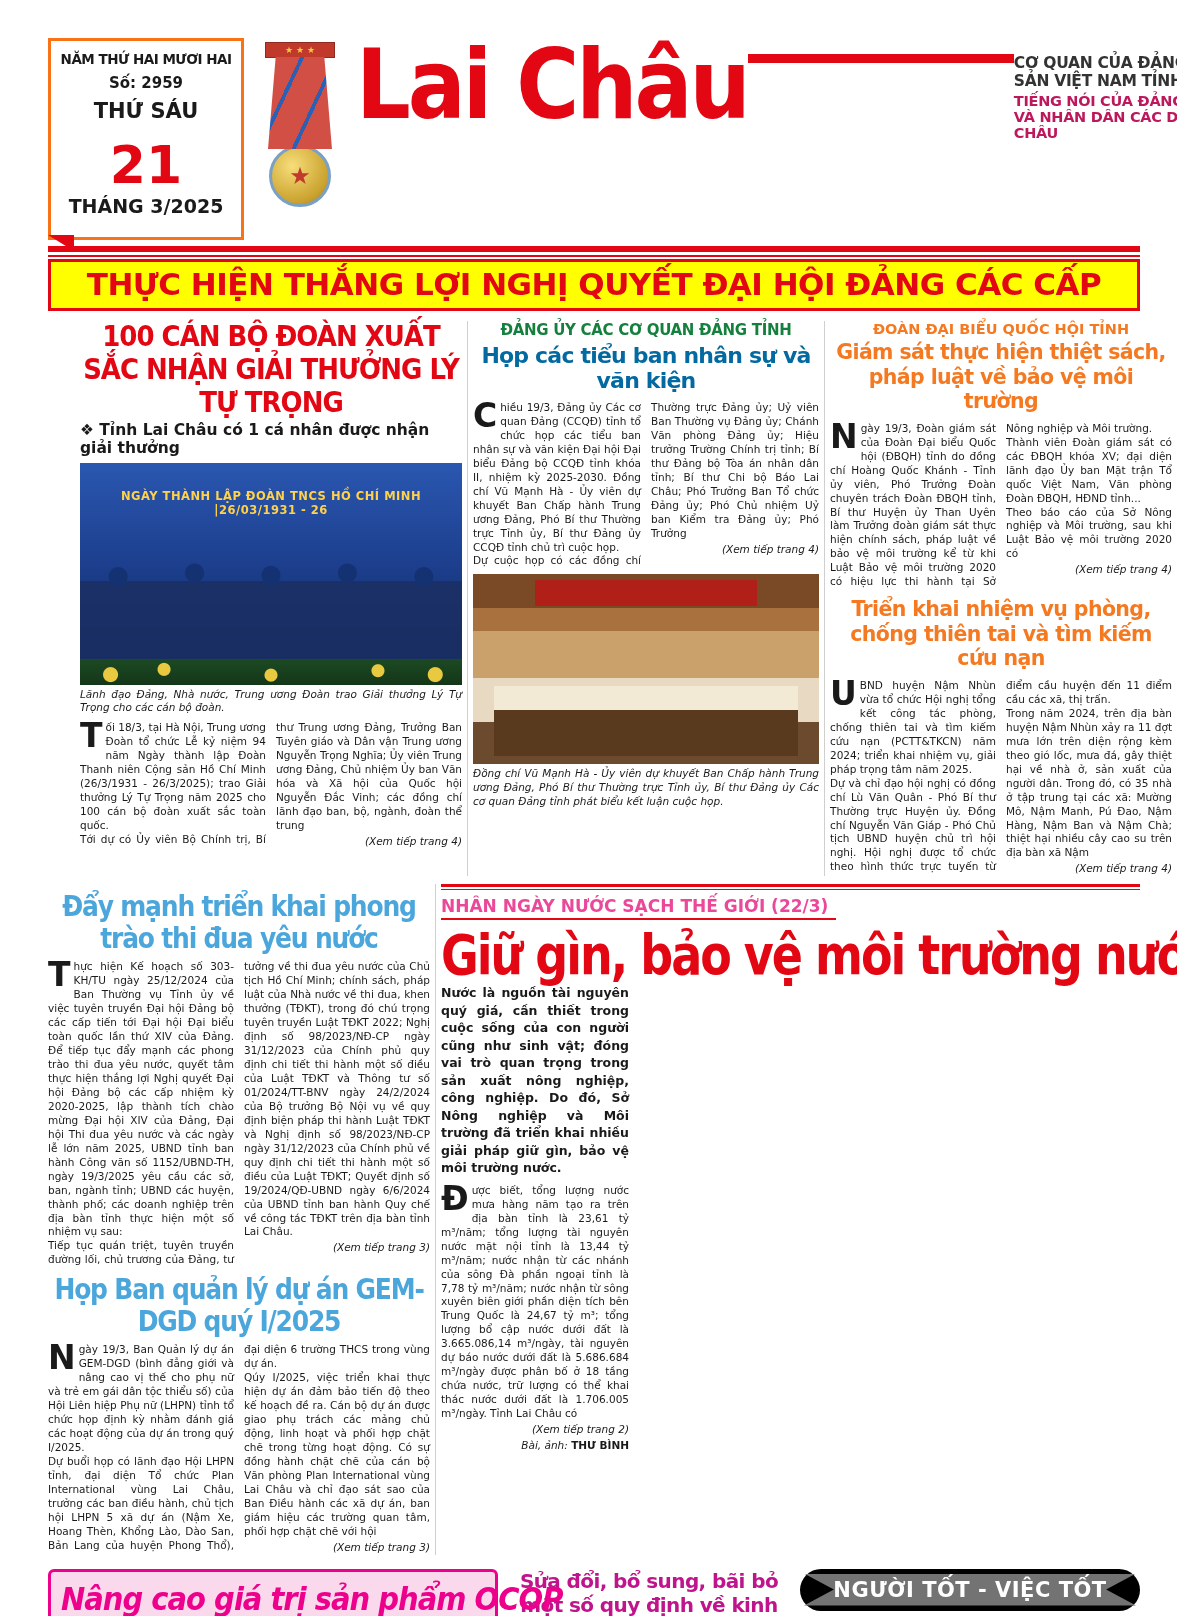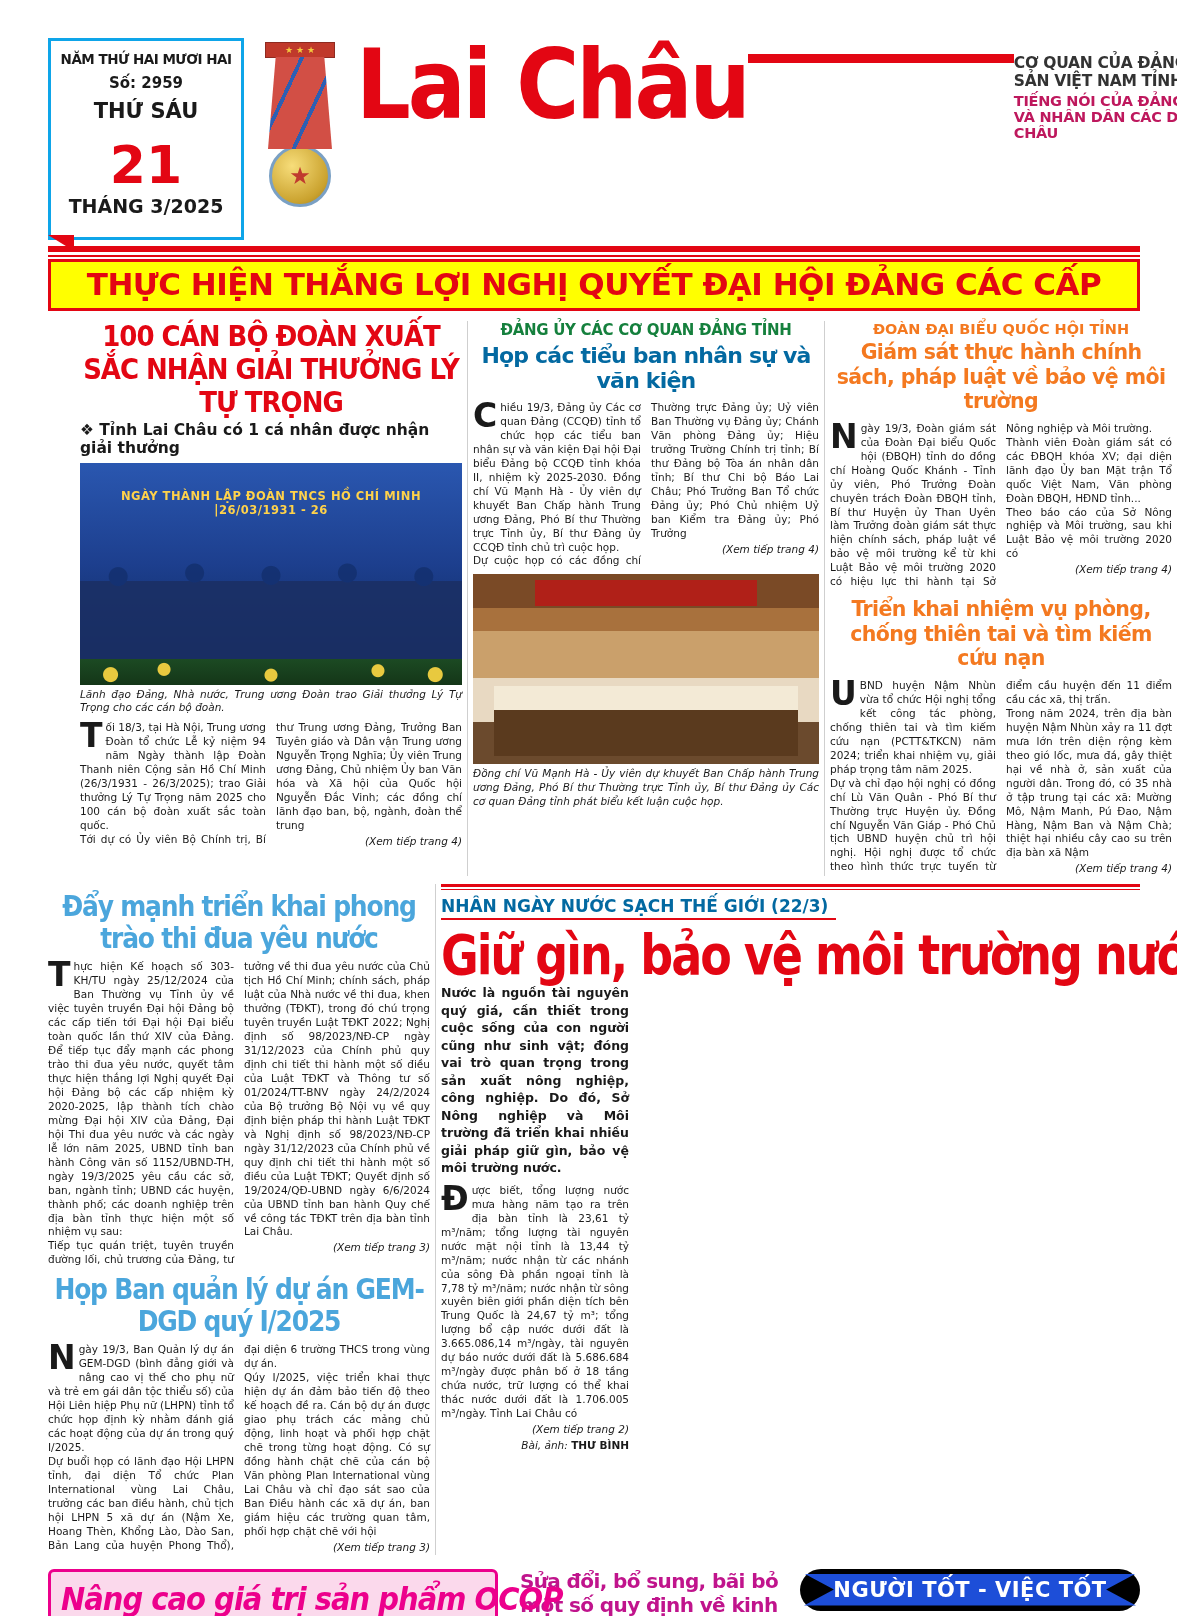--- a/index.html
+++ b/index.html
@@ -4,21 +4,21 @@
 <style>
   * { margin:0; padding:0; box-sizing:border-box; }
   body { background:#888; font-family:"DejaVu Sans", sans-serif; }
   .page {
     width:1177px; min-height:1616px; background:#fff; margin:0 auto;
     padding:38px 37px 20px 48px; color:#1a1a1a; overflow:hidden;
   }
   
   .header { display:flex; align-items:stretch; gap:10px; height:202px; }
   .datebox {
-    width:196px; border:3px solid #0ea5e9; padding:10px 6px 6px;
+    width:196px; border:3px solid #f97316; padding:10px 6px 6px;
     text-align:center; position:relative; flex:none;
   }
   .datebox .yr { font-size:13.5px; font-weight:bold; letter-spacing:-0.5px; }
   .datebox .iss { font-size:15px; font-weight:bold; margin-top:7px; }
   .datebox .wd { font-size:21px; font-weight:bold; margin-top:7px; }
   .datebox .day { font-size:52px; font-weight:bold; color:#e30613; line-height:1; margin-top:16px; }
   .datebox .mon { font-size:19px; font-weight:bold; margin-top:4px; }
   .datebox .fold { position:absolute; left:-3px; bottom:-14px; width:0; height:0;
     border-left:26px solid transparent; border-top:16px solid #e30613; }
   .medal { width:92px; flex:none; display:flex; flex-direction:column; align-items:center; padding-top:4px; }
@@ -73,21 +73,21 @@
   .subhead-a1 { font-size:15.5px; font-weight:bold; margin:10px 0 6px; }
   .kicker-green { color:#15803d; font-size:15px; font-weight:600; text-align:center; letter-spacing:-0.3px; }
   .h-green { color:#0369a1; font-size:22px; font-weight:bold; text-align:center; margin:4px 0 8px;
     letter-spacing:-0.8px; }
   .kicker-orange { color:#f47920; font-size:14.5px; font-weight:600; text-align:center; }
   .h-orange { color:#f47920; font-size:20.5px; font-weight:bold; text-align:center; line-height:1.2;
     margin:3px 0 8px; letter-spacing:-0.6px; }
   .h-blue { color:#4ba6dc; font-size:25px; font-weight:bold; text-align:center; letter-spacing:-1.2px;
     margin:10px 0 8px; transform:scaleY(1.1); transform-origin:center; }
   .water-rule { border-top:3px solid #e30613; border-bottom:1px solid #e30613; height:6px; }
-  .kicker-water { color:#0369a1; font-size:17px; font-weight:bold; display:inline-block;
+  .kicker-water { color:#ec4899; font-size:17px; font-weight:bold; display:inline-block;
     border-bottom:2px solid #e30613; padding:4px 8px 2px 0; margin-top:2px; }
   .h-water { color:#e30613; font-size:46px; font-weight:bold; letter-spacing:-2px; line-height:1;
     margin:8px 0 10px; transform:scaleY(1.18); transform-origin:top left; white-space:nowrap; }
   .intro-bold { font-weight:bold; font-size:12.5px; line-height:1.4; text-align:justify; }
   
   .ph { position:relative; width:100%; overflow:hidden; }
   .ph-award { height:222px; margin-top:2px;
     background:linear-gradient(180deg,#2a57b0 0%,#1d3f8e 45%,#13306f 75%,#0c2458 100%); }
   .ph-award .ovl { position:absolute; top:26px; left:0; right:0; text-align:center; color:#ffd24a;
     font-size:11.5px; font-weight:bold; letter-spacing:0.5px; }
@@ -121,21 +121,21 @@
   .water-wrap { display:flex; gap:8px; }
   .water-left { width:188px; flex:none; }
   .water-right { flex:1; }
   
   .pinkbox { border:3px solid #ec008c; background:#fbd9ec; border-radius:6px; padding:8px 10px 10px; height:312px; }
   .h-pink { color:#ec008c; font-size:29px; font-weight:bold; font-style:italic; text-align:center;
     letter-spacing:-1px; transform:scaleY(1.12); transform-origin:top center; white-space:nowrap; }
   .h-mag { color:#c0148c; font-size:20px; font-weight:bold; text-align:center; line-height:1.2;
     letter-spacing:-0.6px; margin-bottom:8px; }
   .ntvt { background:#000; border-radius:22px; padding:5px 4px; }
-  .ntvt-inner { background:#1d4ed8; color:#fff; font-weight:bold; font-size:21px; text-align:center;
+  .ntvt-inner { background:#737373; color:#fff; font-weight:bold; font-size:21px; text-align:center;
     padding:4px 0; letter-spacing:0.5px;
     clip-path:polygon(0 0,100% 0,91% 50%,100% 100%,0 100%,9% 50%); }
 </style>
 </head>
 <body>
 
 <div class="page">
 
   <div class="header">
     <div class="datebox">
@@ -202,21 +202,21 @@
       <div class="ph ph-meeting">
         <div class="redband"></div>
         <div class="table"></div>
       </div>
       <div class="caption">Đồng chí Vũ Mạnh Hà - Ủy viên dự khuyết Ban Chấp hành Trung ương Đảng, Phó Bí thư Thường trực Tỉnh ủy, Bí thư Đảng ủy Các cơ quan Đảng tỉnh phát biểu kết luận cuộc họp.</div>
     </div>
 
     <div class="vline">
       <div>
         <div class="kicker-orange">ĐOÀN ĐẠI BIỂU QUỐC HỘI TỈNH</div>
-        <div class="h-orange">Giám sát thực hành chính sách, pháp luật về bảo vệ môi trường</div>
+        <div class="h-orange">Giám sát thực hiện thiệt sách, pháp luật về bảo vệ môi trường</div>
         <div class="twocol">
           <span class="dropcap">N</span><span class="bodytext">gày 19/3, Đoàn giám sát của Đoàn Đại biểu Quốc hội (ĐBQH) tỉnh do đồng chí Hoàng Quốc Khánh - Tỉnh ủy viên, Phó Trưởng Đoàn chuyên trách Đoàn ĐBQH tỉnh, Bí thư Huyện ủy Than Uyên làm Trưởng đoàn giám sát thực hiện chính sách, pháp luật về bảo vệ môi trường kể từ khi Luật Bảo vệ môi trường 2020 có hiệu lực thi hành tại Sở Nông nghiệp và Môi trường.
 Thành viên Đoàn giám sát có các ĐBQH khóa XV; đại diện lãnh đạo Ủy ban Mặt trận Tổ quốc Việt Nam, Văn phòng Đoàn ĐBQH, HĐND tỉnh...
 Theo báo cáo của Sở Nông nghiệp và Môi trường, sau khi Luật Bảo vệ môi trường 2020 có</span>
           <div class="cont">(Xem tiếp trang 4)</div>
         </div>
       </div>
       <div style="margin-top:8px;">
         <div class="h-orange">Triển khai nhiệm vụ phòng, chống thiên tai và tìm kiếm cứu nạn</div>
         <div class="twocol">

